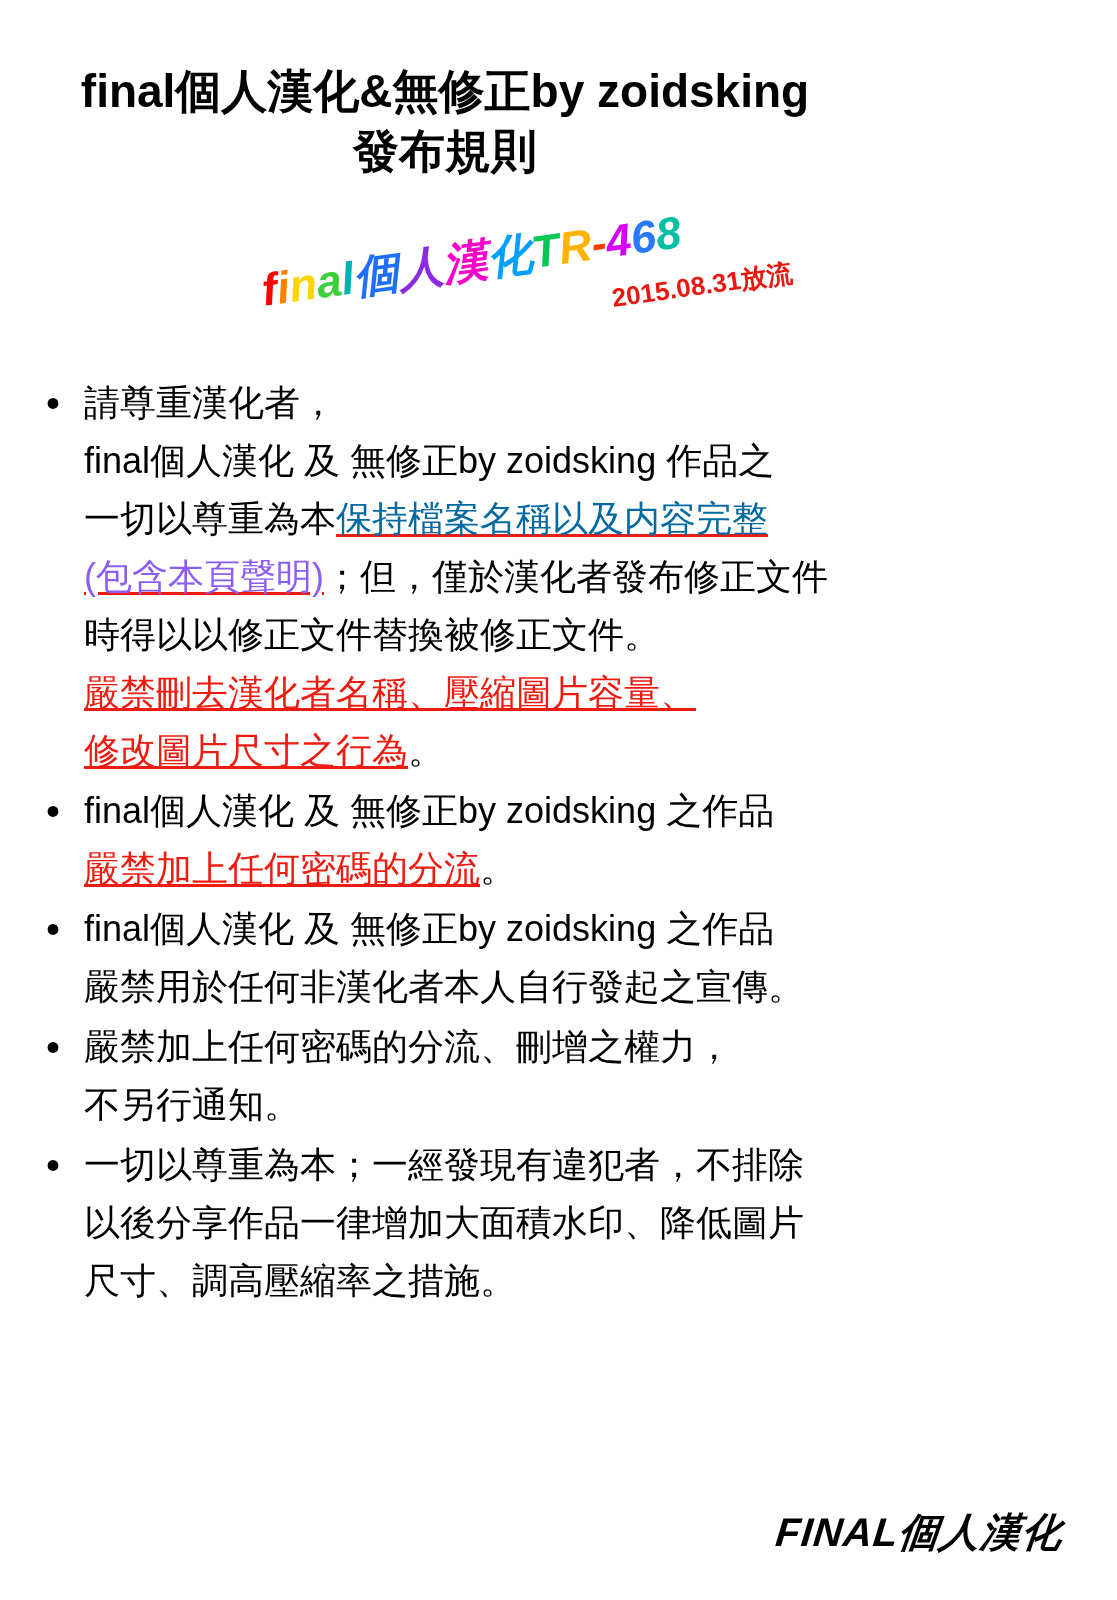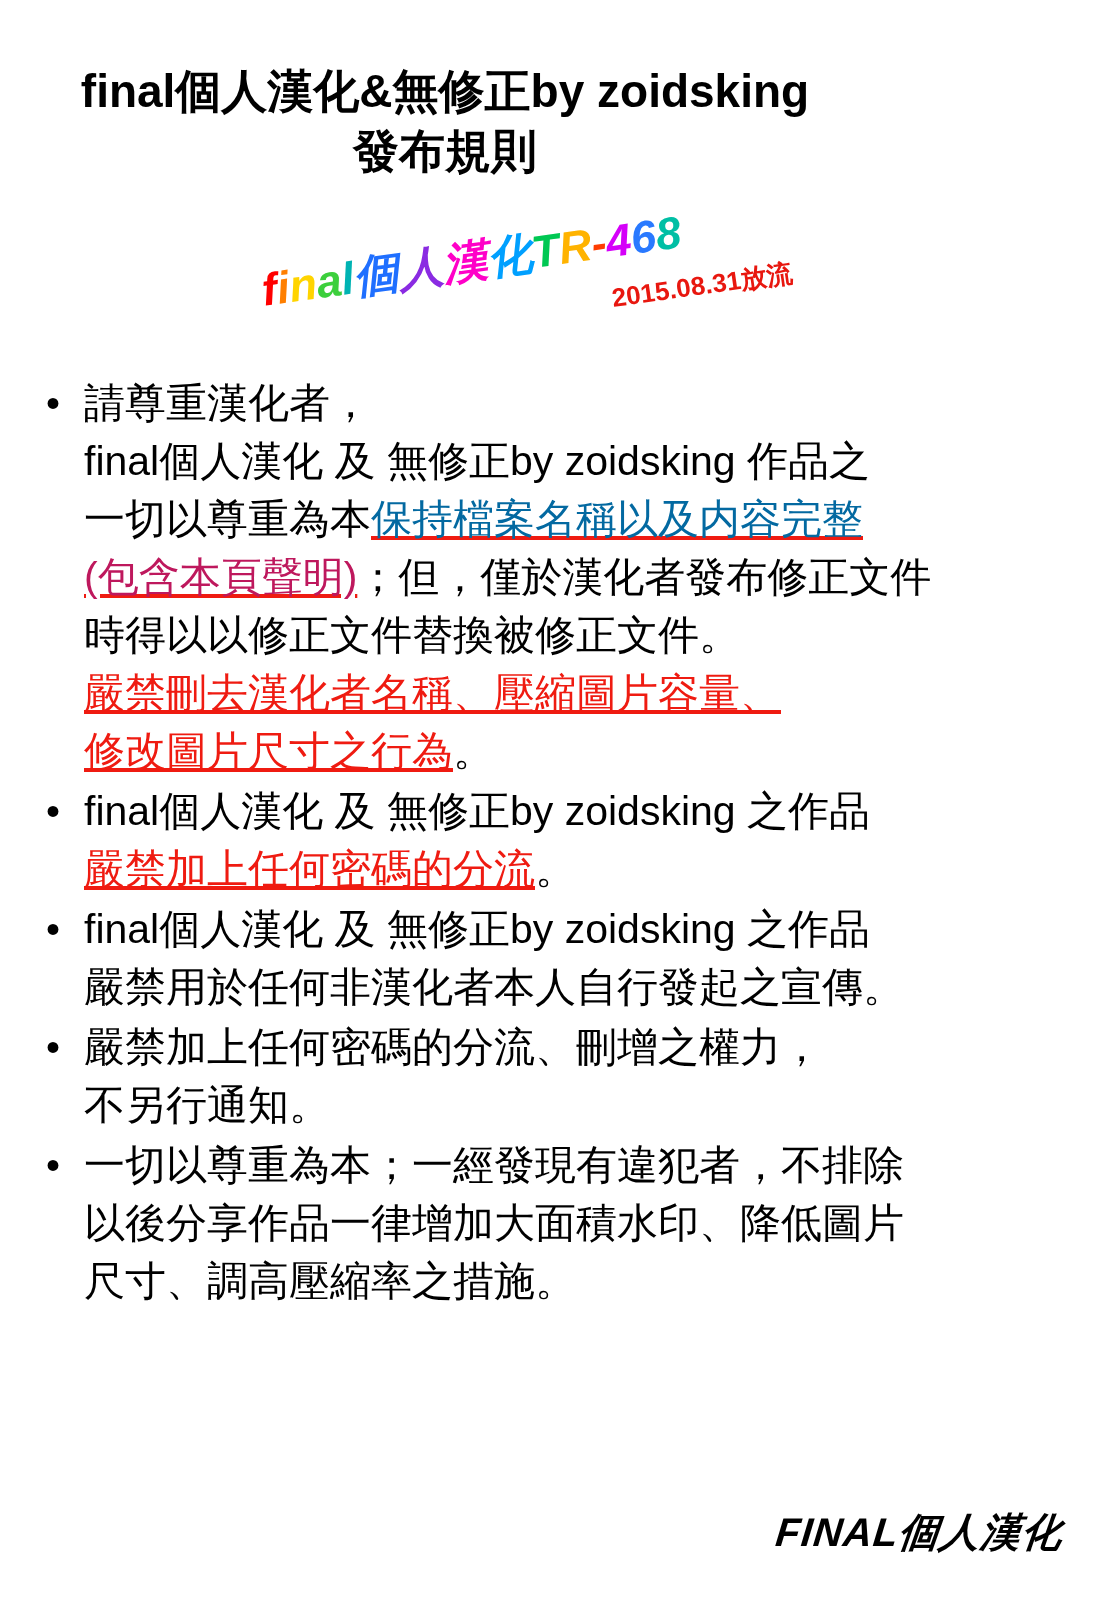--- a/index.html
+++ b/index.html
@@ -80,21 +80,21 @@
   .bullet {
     flex: 0 0 auto;
     width: 38px;
     font-size: 40px;
     line-height: 58px;
     text-align: left;
     color: #000;
   }
   .rule-body {
     flex: 1 1 auto;
-    font-size: 41px;
+    font-size: 36px;
     line-height: 58px;
     color: #000;
     word-break: break-word;
   }
   .rule-body .ln { display: block; white-space: nowrap; }
   .hl {
     color: #ef1b11;
     text-decoration: underline;
     text-decoration-color: #ef1b11;
     text-underline-offset: 3px;
@@ -127,21 +127,21 @@
   <div class="date-stamp">2015.08.31放流</div>
 </div>
 
 <div class="rules" id="rules-container">
     <div class="rule">
       <div class="bullet">•</div>
       <div class="rule-body">
         <span class="ln"><span>請尊重漢化者，</span></span>
         <span class="ln"><span>final個人漢化 及 無修正by zoidsking 作品之</span></span>
         <span class="ln"><span>一切以尊重為本</span><span class="hl" style="color: #0369a1; text-decoration-color: rgb(239, 27, 17);">保持檔案名稱以及内容完整</span></span>
-        <span class="ln"><span class="hl" style="color: #be185d; text-decoration-color: rgb(239, 27, 17);">(包含本頁聲明)</span><span>；但，僅於漢化者發布修正文件</span></span>
+        <span class="ln"><span class="hl" style="color: #8b5cf6; text-decoration-color: rgb(239, 27, 17);">(包含本頁聲明)</span><span>；但，僅於漢化者發布修正文件</span></span>
         <span class="ln"><span>時得以以修正文件替換被修正文件。</span></span>
         <span class="ln"><span class="hl" style="color: rgb(239, 27, 17); text-decoration-color: rgb(239, 27, 17);">嚴禁刪去漢化者名稱、壓縮圖片容量、</span></span>
         <span class="ln"><span class="hl" style="color: rgb(239, 27, 17); text-decoration-color: rgb(239, 27, 17);">修改圖片尺寸之行為</span><span>。</span></span>
       </div>
     </div>
     <div class="rule">
       <div class="bullet">•</div>
       <div class="rule-body">
         <span class="ln"><span>final個人漢化 及 無修正by zoidsking 之作品</span></span>
         <span class="ln"><span class="hl" style="color: rgb(239, 27, 17); text-decoration-color: rgb(239, 27, 17); text-decoration: underline;">嚴禁加上任何密碼的分流</span><span>。</span></span>

